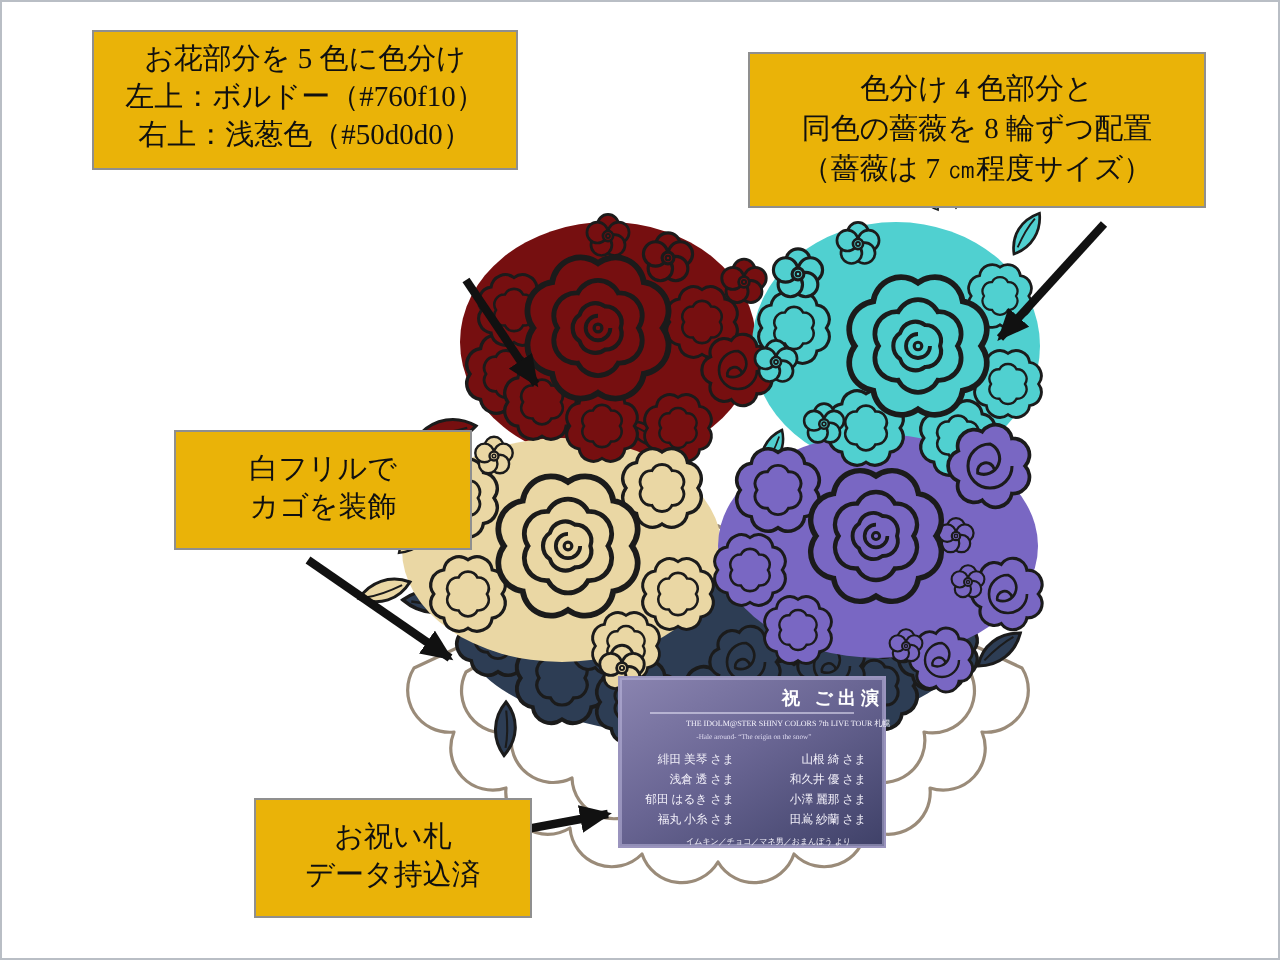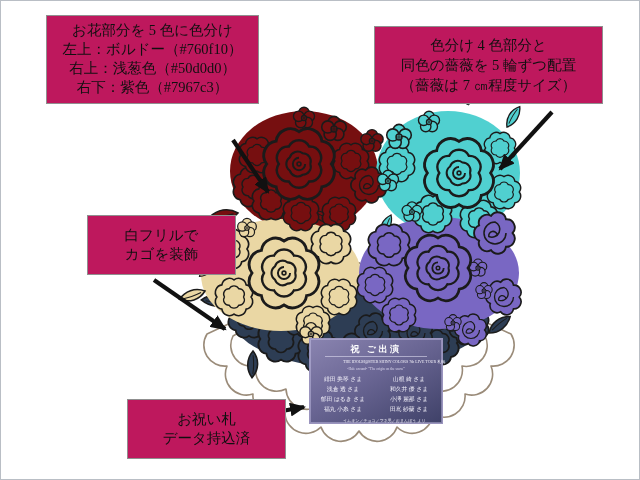--- a/index.html
+++ b/index.html
@@ -12,36 +12,36 @@
     border:1px solid #b9bec5; box-sizing:border-box; overflow:hidden;
     font-family:"Liberation Serif", serif;
   }
   .art{position:absolute; left:0; top:0; width:640px; height:480px; z-index:1;}
   .c-bordeaux{color:var(--bordeaux);} .c-asagi{color:var(--asagi);}
   .c-yellow{color:var(--yellow);}   .c-purple{color:var(--purple);}
   .c-navy{color:var(--navy);}
 
   
   .note{
-    position:absolute; z-index:3; background:#be185d; border:1.6px solid #8f8f8f;
+    position:absolute; z-index:3; background:#eab308; border:1.6px solid #8f8f8f;
     color:#101010; text-align:center; font-size:14.5px; line-height:19px;
   }
   .note span{display:block; white-space:nowrap;}
   .note-color{left:45px; top:14px; width:211px; padding:5px 0 6px;}
   .note-rose{left:373px; top:25px; width:219px; padding:8px 4px; line-height:20px;}
   .note-frill{left:86px; top:214px; width:123px; padding:10px 12px;}
-  .note-card{left:126px; top:398px; width:123px; padding:10px 17px;}
+  .note-card{left:126px; top:398px; width:123px; padding:10px 7px;}
 
   
   .card{
     position:absolute; z-index:2; left:308px; top:337px; width:134px; height:86px;
     background:linear-gradient(150deg, var(--card-top) 0%, #6a6694 45%, var(--card-bottom) 100%);
     border:1px solid #9a94be; box-sizing:border-box;
     box-shadow:inset 0 0 0 1px rgba(205,200,235,.45);
-    color:#f4f2fb; text-align:center; padding-top:4px;
+    color:#f4f2fb; text-align:right; padding-top:4px;
   }
   .card-title{display:block; font-weight:bold; font-size:9px; line-height:13px; letter-spacing:2.5px; color:#ffffff;}
   .card-divider{height:1px; width:78%; margin:0 auto 1px; background:rgba(232,229,248,.55);}
   .cl{display:block; white-space:nowrap; font-size:8px; line-height:7px; transform-origin:50% 50%;}
   .s50{transform:scale(.5);} .s45{transform:scale(.45); color:#ddd9ef;}
   .names{display:flex; margin-top:3px;}
   .names>div{width:50%;}
   .nm{display:block; white-space:nowrap; font-size:8px; line-height:10px; transform:scale(.73); transform-origin:50% 50%;}
   .from{margin-top:2px;}
 </style>
@@ -207,26 +207,25 @@
         <span class="nm">田嶌 紗蘭 さま</span>
       </div>
     </div>
     <span class="cl s50 from">イムキン／チョコ／マネ男／おまんぼう より</span>
   </div>
 
   <div class="note note-color">
     <span>お花部分を 5 色に色分け</span>
     <span>左上：ボルドー（#760f10）</span>
     <span>右上：浅葱色（#50d0d0）</span>
-    <span>右下：紫色（#7967c3）</span>
   </div>
 
   <div class="note note-rose">
     <span>色分け 4 色部分と</span>
-    <span>同色の薔薇を 5 輪ずつ配置</span>
+    <span>同色の薔薇を 8 輪ずつ配置</span>
     <span>（薔薇は 7 ㎝程度サイズ）</span>
   </div>
 
   <div class="note note-frill">
     <span>白フリルで</span>
     <span>カゴを装飾</span>
   </div>
 
   <div class="note note-card">
     <span>お祝い札</span>

